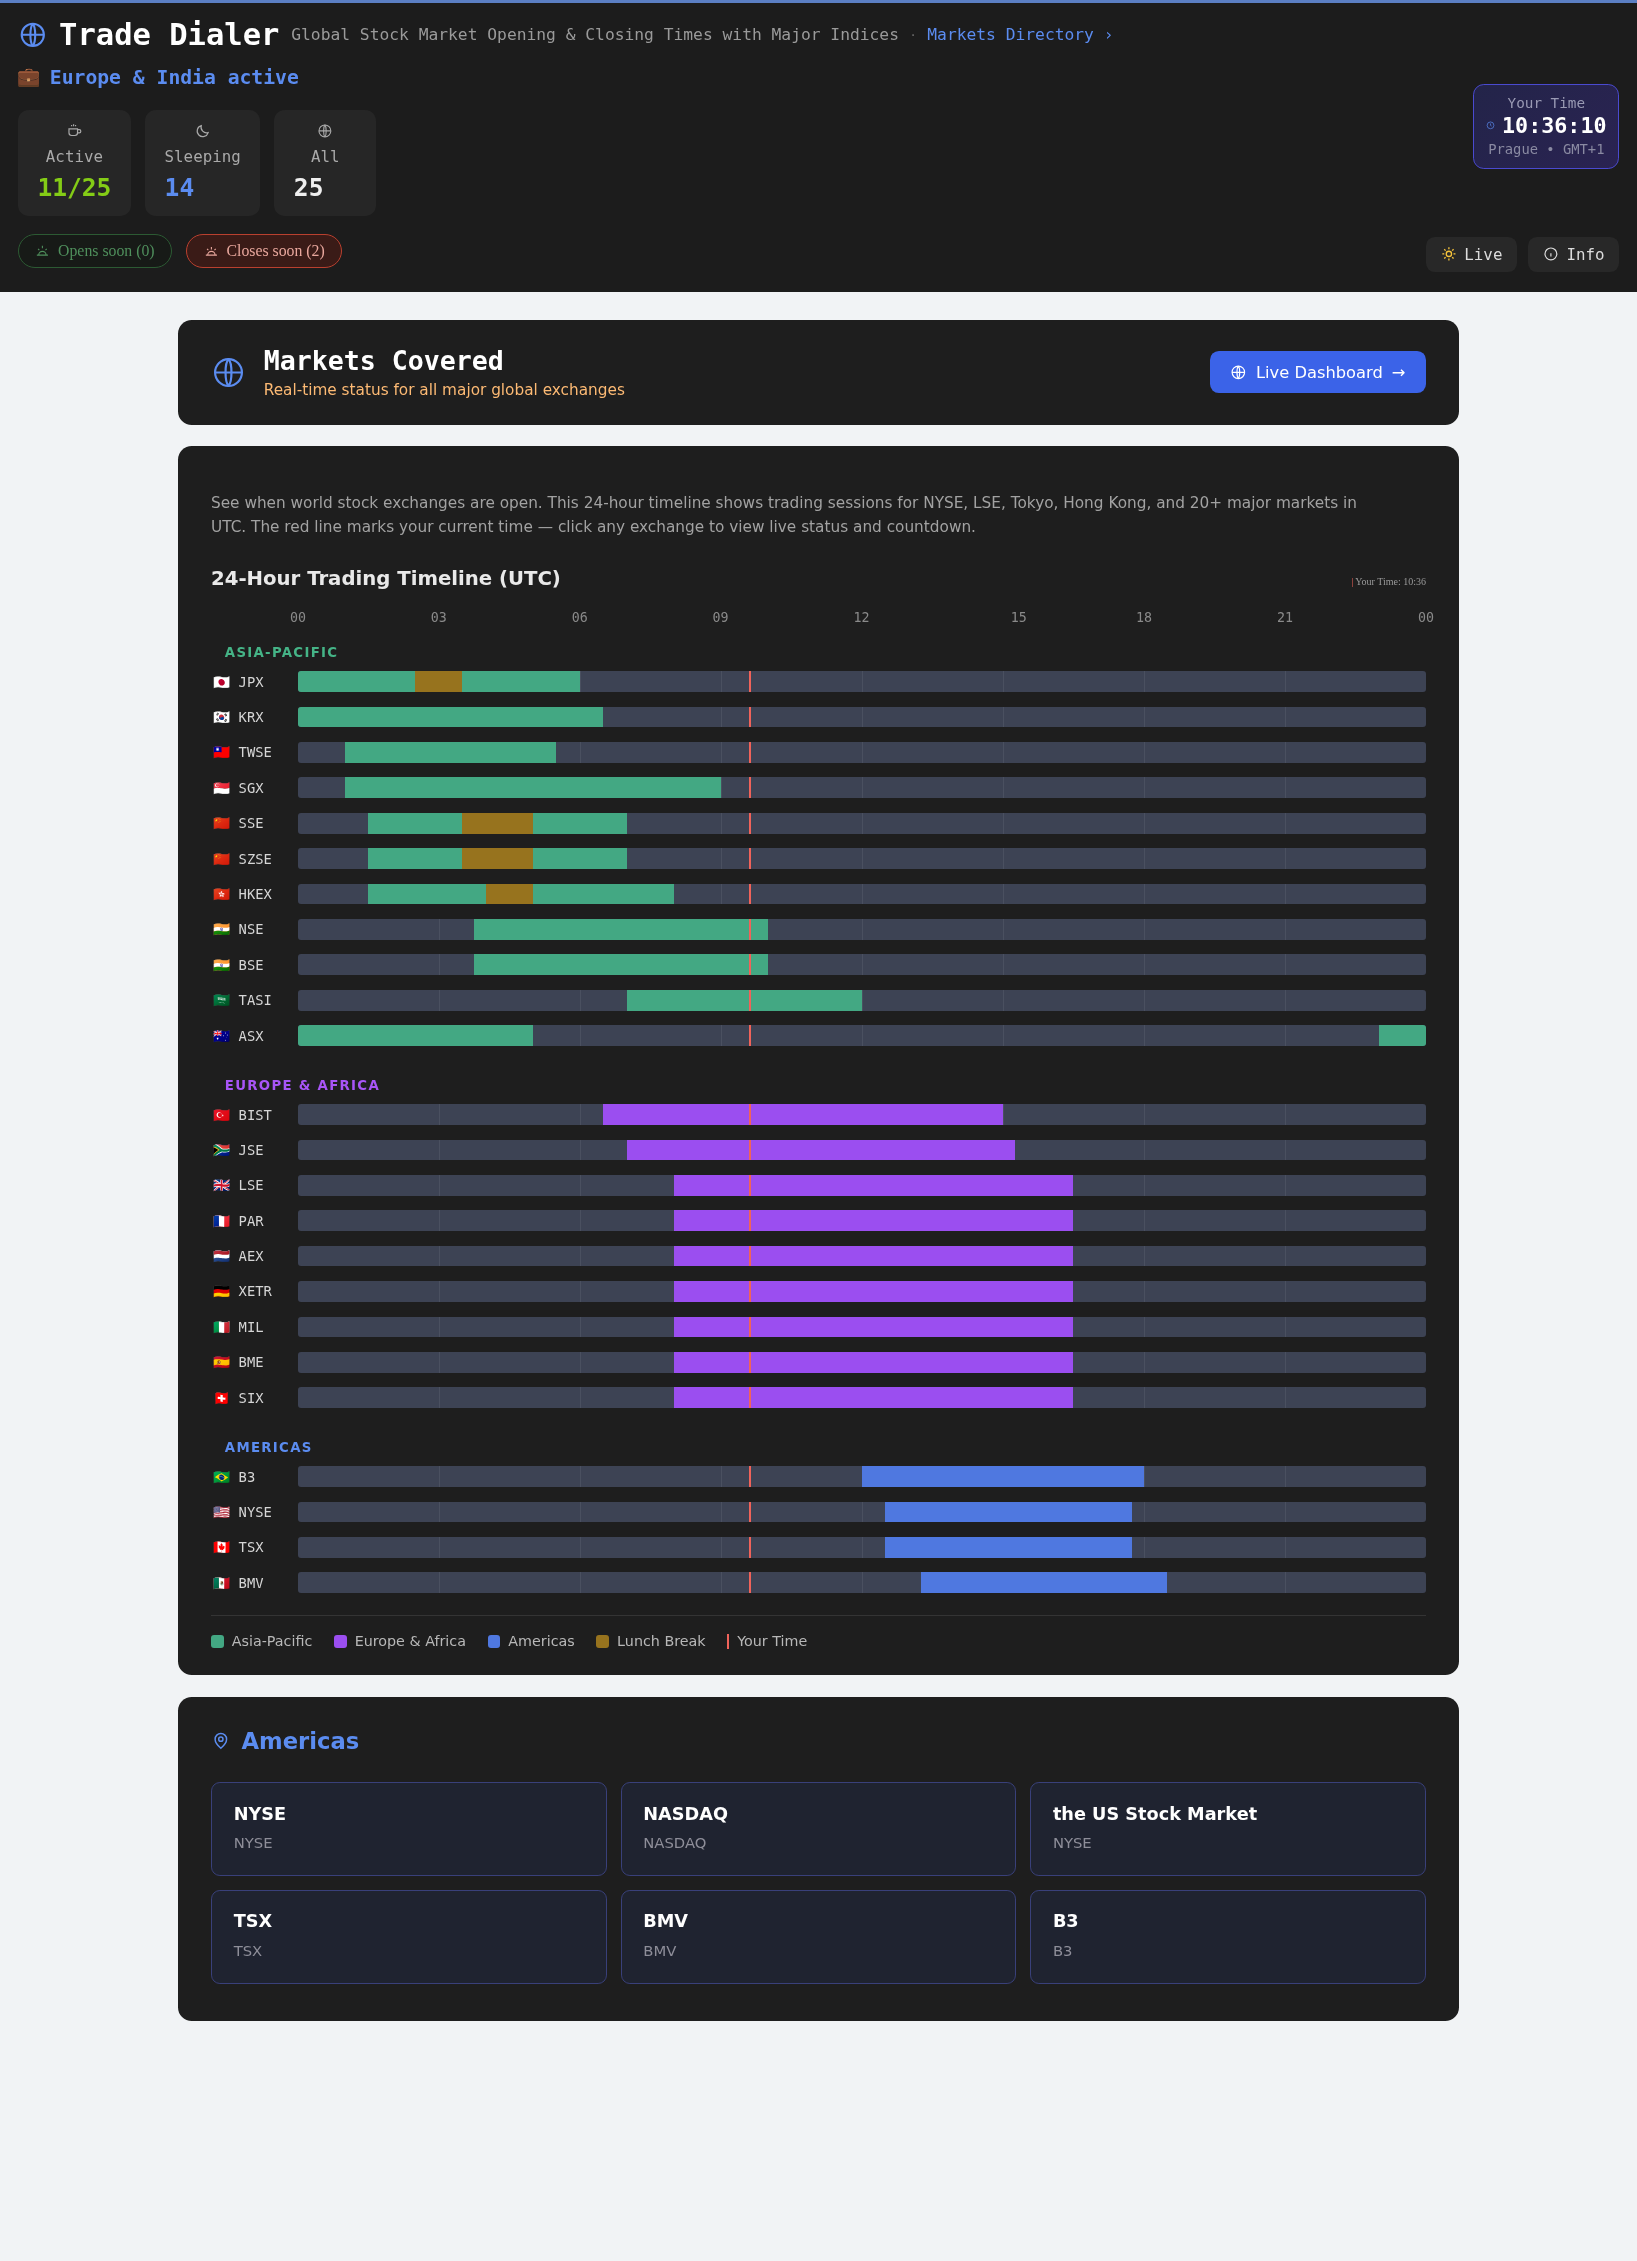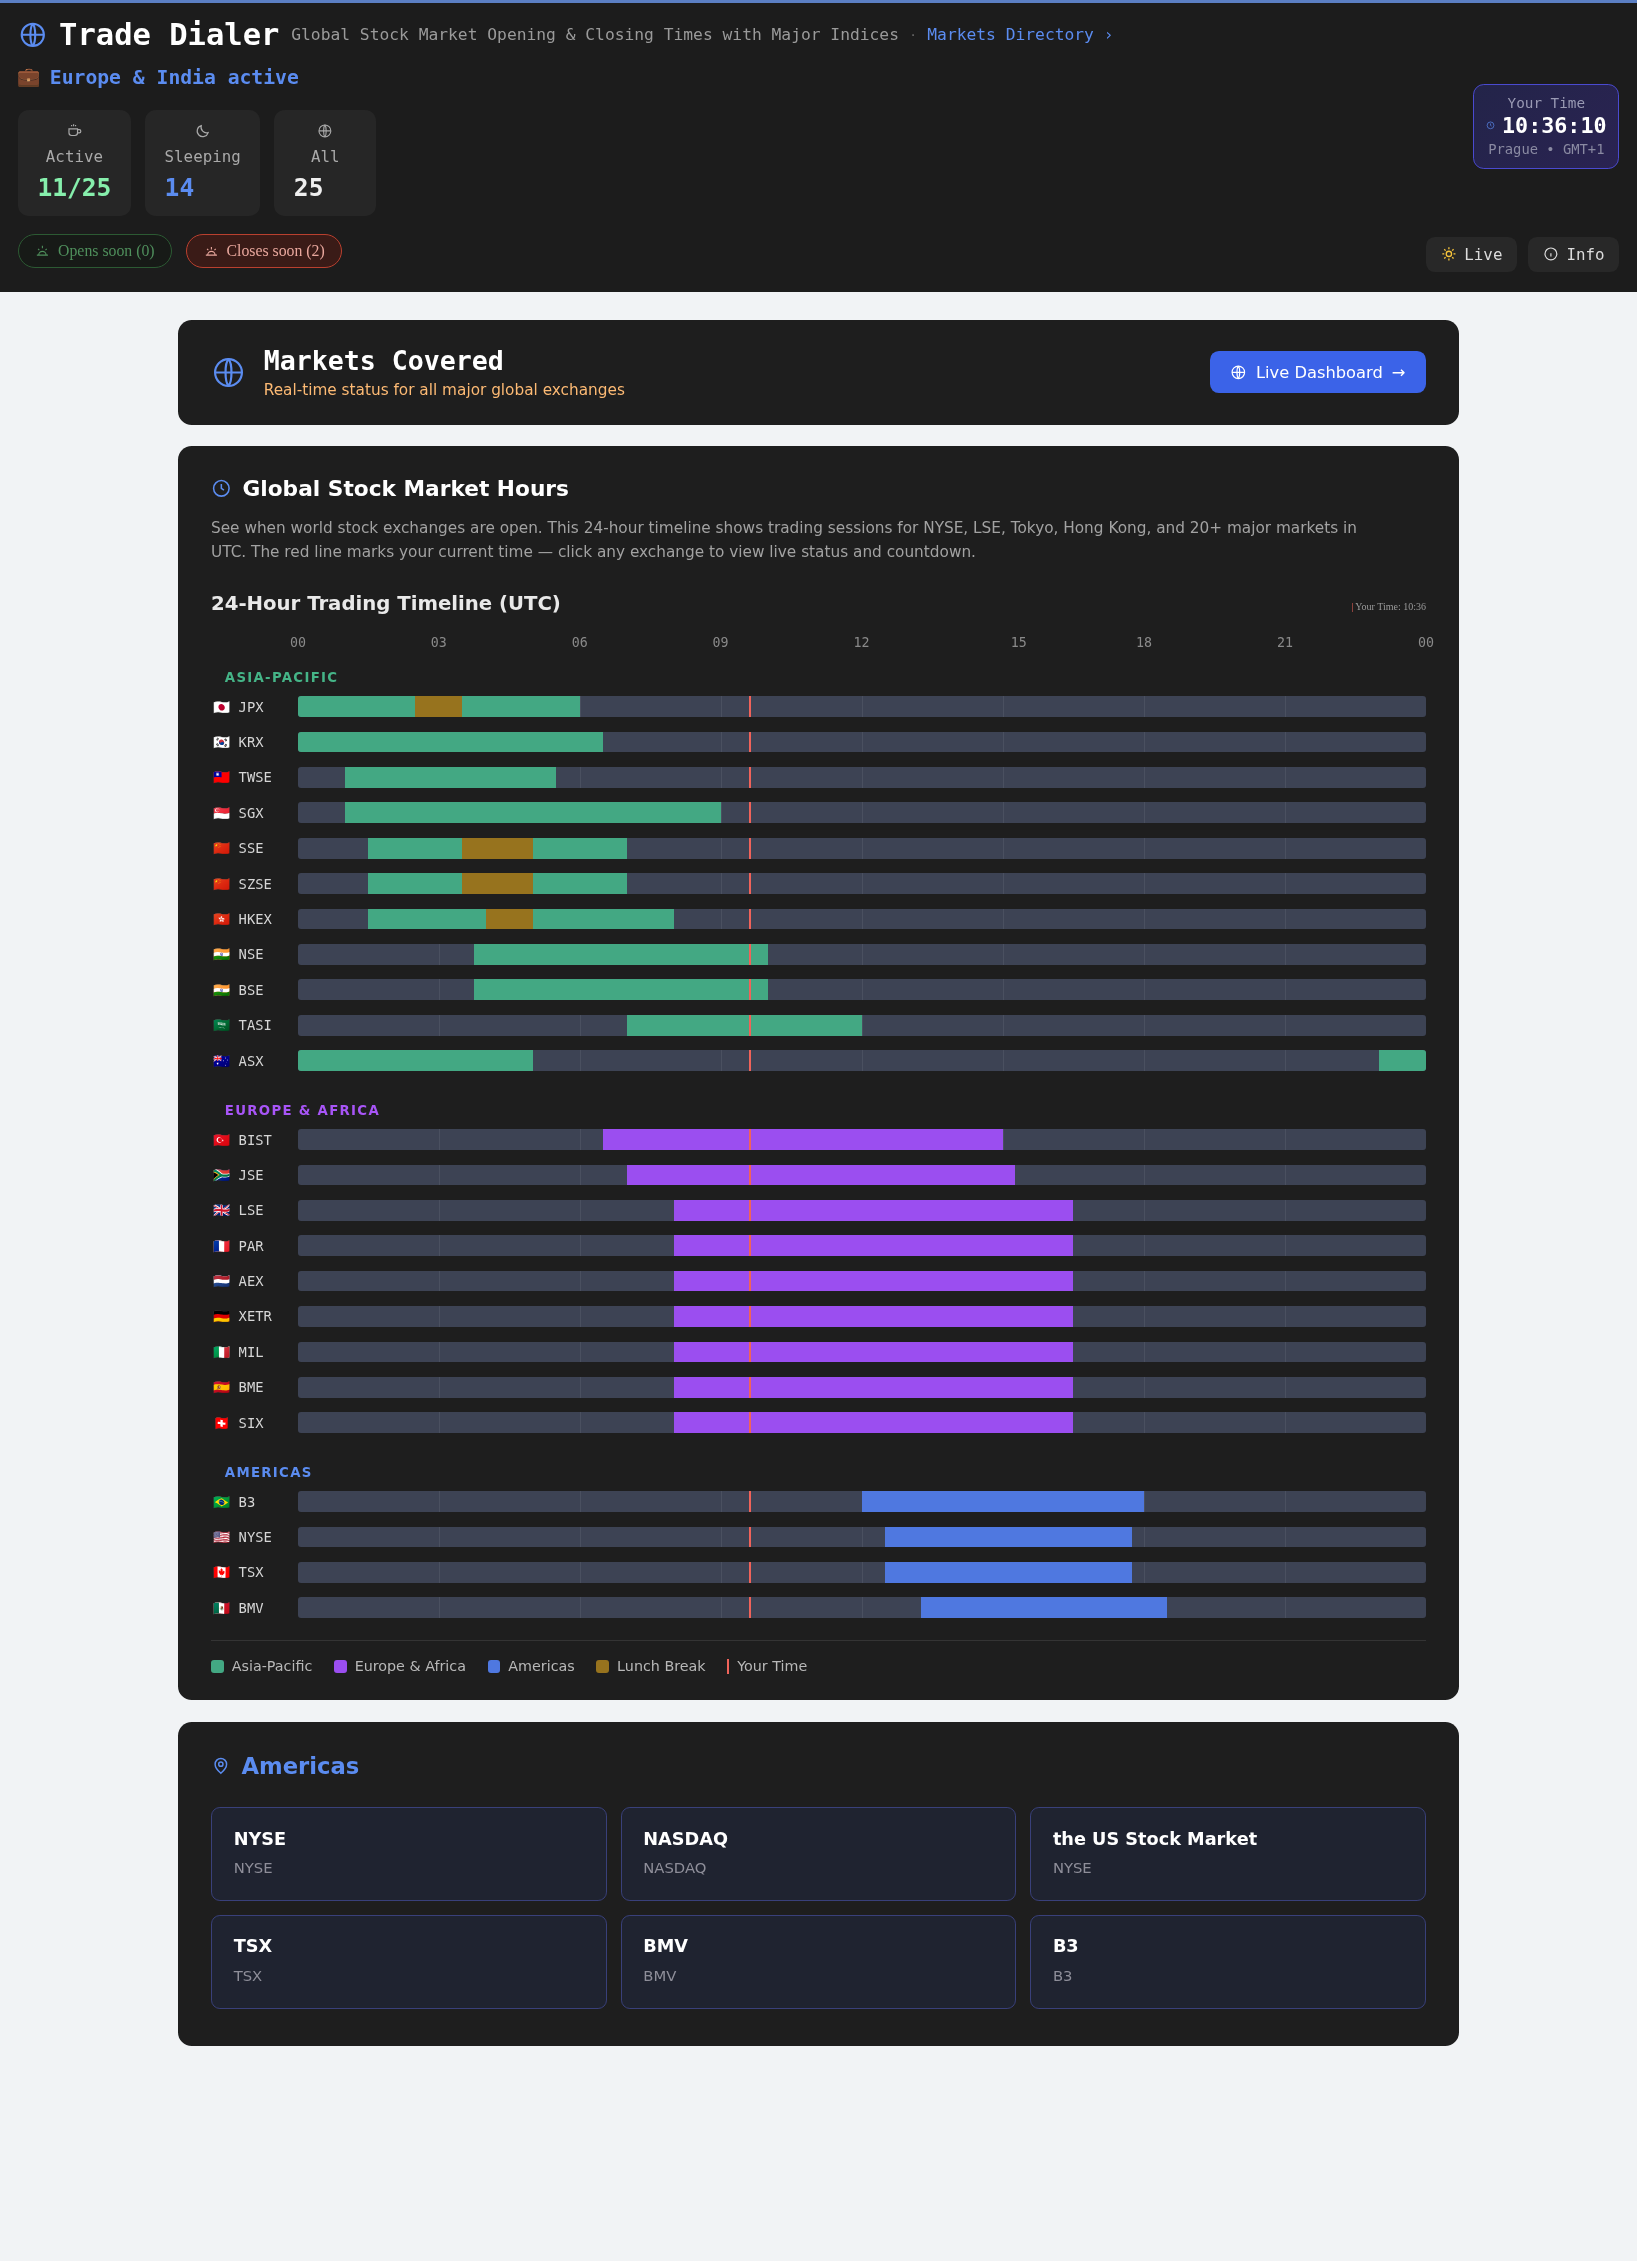--- a/index.html
+++ b/index.html
@@ -47,21 +47,21 @@
   }
   .stat-head {
     display: flex; align-items: center; gap: 7.9px;
     font-family: "DejaVu Sans Mono", monospace;
     font-size: 15.8px; color: #a9a9a9; flex-direction: column;
   }
   .stat-val {
     font-family: "DejaVu Sans Mono", monospace;
     font-size: 24.6px; font-weight: bold; margin-top: 6.9px;
   }
-  .v-green { color: #86efac; }
+  .v-green { color: #84cc16; }
   .v-blue  { color: #5b8cf0; }
   .v-white { color: #efefef; }
 
   .pill-row { display: flex; gap: 13.8px; margin-top: 17.7px; }
   .pill {
     display: flex; align-items: center; gap: 7.9px;
     border-radius: 984px; padding: 6.9px 16.7px;
     font-family: Liberation Serif, serif; font-size: 15.8px;
     cursor: pointer;
   }
@@ -291,27 +291,20 @@
       <svg width="16.7" height="16.7" viewBox="0 0 24 24" fill="none" stroke="#fff" stroke-width="1.7">
         <circle cx="12" cy="12" r="9"></circle>
           <path d="M3 12h18M12 3c2.6 3 2.6 15 0 18M12 3c-2.6 3-2.6 15 0 18"></path>
       </svg>
       <span>Live Dashboard</span>
       <span>→</span>
     </div>
   </div>
 
   <div class="card" id="tl-card">
-    <div class="tl-head">
-      <svg width="20.7" height="20.7" viewBox="0 0 24 24" fill="none" stroke="#5b8cf0" stroke-width="1.8">
-        <circle cx="12" cy="12" r="9"></circle>
-          <path d="M12 7v5l3 2"></path>
-      </svg>
-      <span class="tl-head-title">Global Stock Market Hours</span>
-    </div>
     <div class="tl-desc">See when world stock exchanges are open. This 24-hour timeline shows trading sessions for NYSE, LSE, Tokyo, Hong Kong, and 20+ major markets in UTC. The red line marks your current time — click any exchange to view live status and countdown.</div>
 
     <div class="tl-bar-head">
       <span class="tl-bar-title">24-Hour Trading Timeline (UTC)</span>
       <span class="tl-yourtime"><b>|</b>
         <span>Your Time:</span>
         <span>10:36</span>
       </span>
     </div>
 

